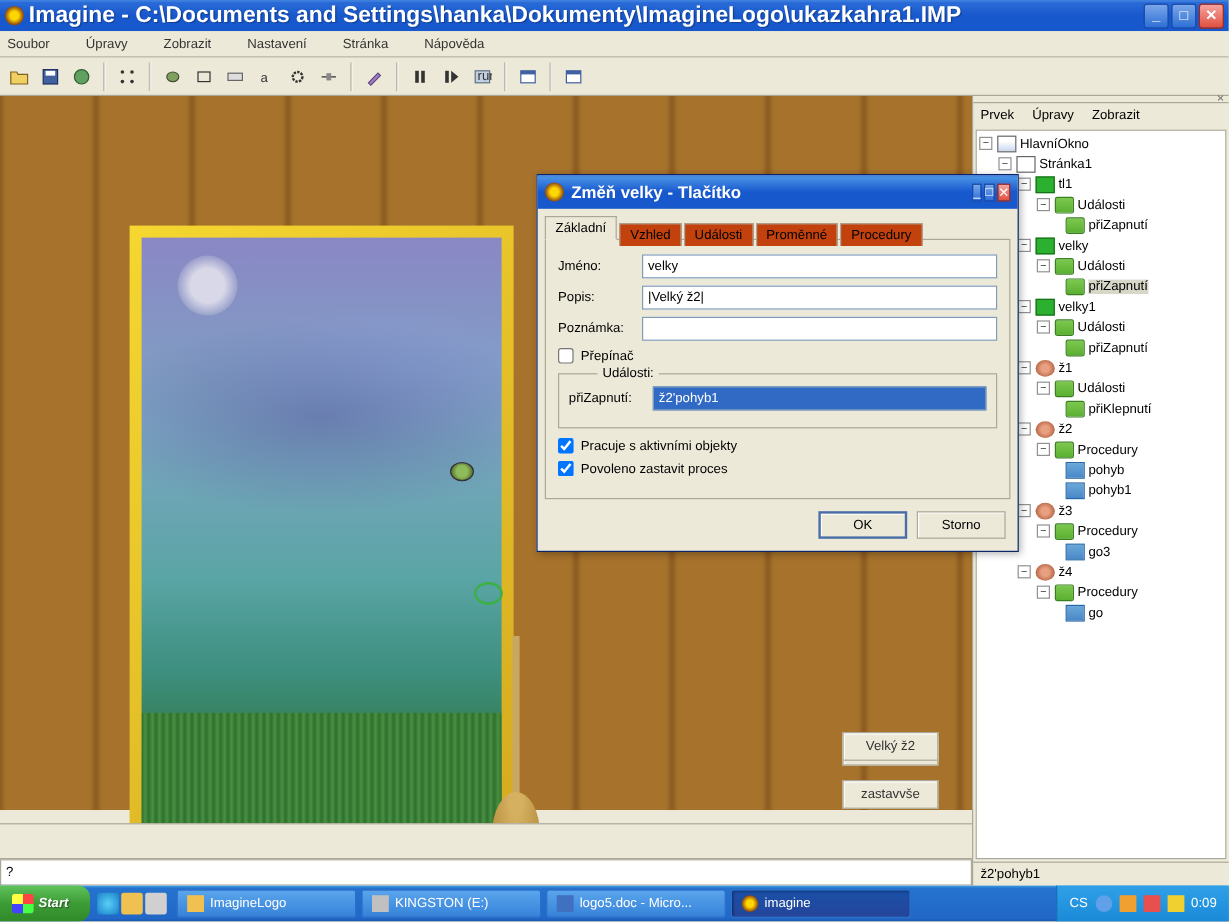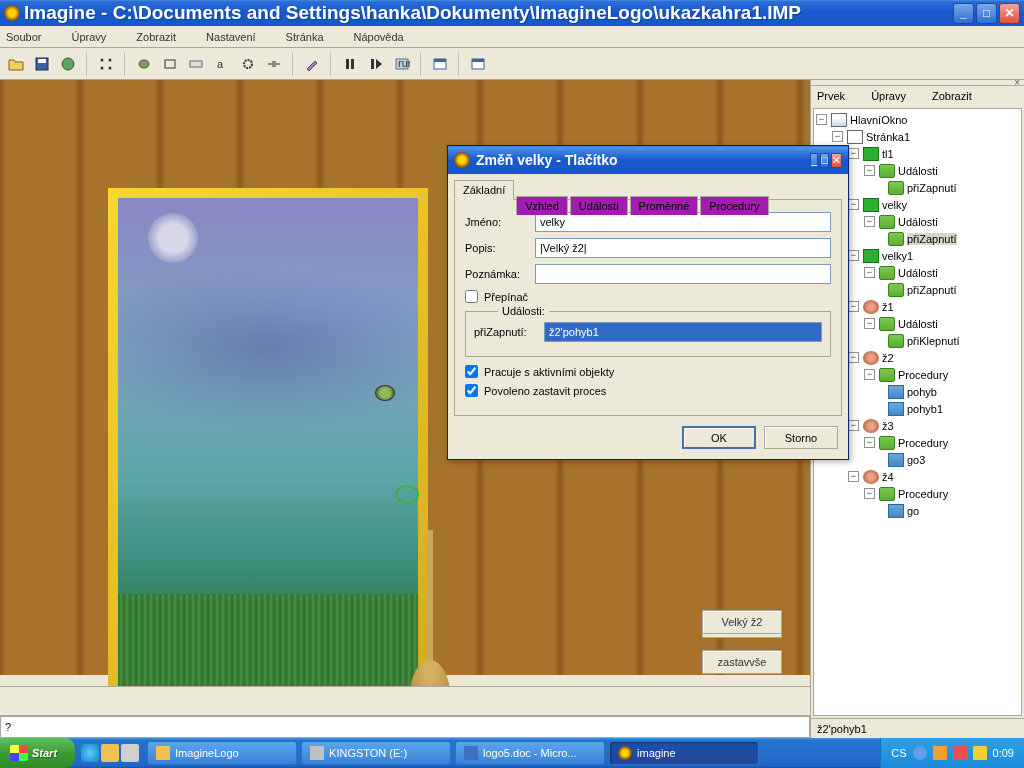--- a/index.html
+++ b/index.html
@@ -47,21 +47,21 @@
 .scene-btn.b3 { top: 570px; }
 
 .bottom-panels { position: absolute; left: 0; width: 810px; bottom: 0; }
 .panel-strip1 { height: 30px; background: #ece9d8; border-top: 1px solid #aca899; border-bottom: 1px solid #aca899; }
 .panel-strip2 { height: 22px; background: #fff; border: 1px solid #aca899; display: flex; align-items: center; padding: 0 4px; }
 
 
 .tree-panel { width: 214px; background: #ece9d8; border-left: 1px solid #aca899; display: flex; flex-direction: column; }
 .tree-handle { height: 6px; background: #ece9d8; border-bottom: 1px solid #aca899; position: relative; }
 .tree-handle::after { content: "×"; position: absolute; right: 4px; top: -3px; font-size: 10px; color: #666; }
-.tree-menu { height: 20px; display: flex; align-items: center; gap: 26px; padding: 0 6px; }
+.tree-menu { height: 20px; display: flex; align-items: center; gap: 15px; padding: 0 6px; }
 .tree-view { flex: 1; background: #fff; border: 1px solid #aca899; margin: 2px; overflow-y: auto; padding: 2px; }
 .tree-item { display: flex; align-items: center; height: 17px; white-space: nowrap; }
 .tree-exp { width: 11px; height: 11px; border: 1px solid #919191; background: #fff; display: inline-flex; align-items: center; justify-content: center; font-size: 9px; line-height: 1; margin-right: 4px; color: #333; }
 .tree-ico { width: 16px; height: 14px; margin-right: 3px; display: inline-block; }
 .ico-window { background: linear-gradient(to bottom, #fff 30%, #c8d8f0 100%); border: 1px solid #666; }
 .ico-page { background: #fff; border: 1px solid #666; }
 .ico-btn-g { background: #2cb030; border: 1px solid #1a701a; }
 .ico-folder { background: linear-gradient(to bottom, #7ec850 0%, #5ab030 100%); border: 1px solid #3a8020; border-radius: 2px; }
 .ico-turtle { background: radial-gradient(circle, #e8a080 30%, #b06040 80%); border-radius: 50%; }
 .ico-proc { background: linear-gradient(to bottom, #6aa8d8 0%, #4888c8 100%); border: 1px solid #2868a8; }
@@ -71,21 +71,21 @@
 
 
 .dialog { position: absolute; left: 447px; top: 145px; width: 402px; background: #ece9d8; border: 1px solid #0a246a; box-shadow: 2px 2px 6px rgba(0,0,0,0.3); }
 .dialog .dlg-title { height: 28px; background: linear-gradient(to bottom, #3168d5 0%, #4993e6 5%, #1858cd 50%, #1858cd 100%); color: #fff; display: flex; align-items: center; padding: 0 6px; }
 .dlg-title .app-icon { width: 16px; height: 16px; background: radial-gradient(circle, #ffd700 30%, #8b4513 70%); border-radius: 50%; margin-right: 6px; }
 .dlg-title .t { flex: 1; font-weight: bold; font-size: 14px; }
 .dlg-title .win-btns { display: flex; gap: 2px; }
 .dialog .tabs { display: flex; padding: 6px 6px 0 6px; }
 .dialog .tab { padding: 3px 8px; border: 1px solid #aca899; border-bottom: none; background: #ece9d8; margin-right: 2px; position: relative; }
 .dialog .tab.active { background: #ece9d8; z-index: 2; border-bottom: 1px solid #ece9d8; margin-bottom: -1px; }
-.dialog .tab:not(.active) { background: #a21caf; top: 16px; }
+.dialog .tab:not(.active) { background: #c2410c; top: 6px; }
 .dialog .tab-body { margin: 0 6px 6px 6px; border: 1px solid #aca899; padding: 12px 10px; background: #ece9d8; }
 .form-row { display: flex; align-items: center; margin-bottom: 6px; }
 .form-row label { width: 70px; }
 .form-row input[type=text] { flex: 1; height: 20px; border: 1px solid #7f9db9; background: #fff; padding: 0 4px; font-size: 11px; }
 .checkbox-row { display: flex; align-items: center; gap: 6px; margin: 6px 0; }
 .checkbox-row input { width: 13px; height: 13px; }
 .fieldset { border: 1px solid #aca899; padding: 10px 8px 8px 8px; margin: 8px 0; position: relative; }
 .fieldset .legend { position: absolute; top: -7px; left: 8px; background: #ece9d8; padding: 0 4px; margin-left: 24px; }
 .dlg-btns { display: flex; justify-content: flex-end; gap: 8px; padding: 4px 10px 10px 10px; }
 .dlg-btn { width: 74px; height: 23px; border: 1px solid #aca899; background: #ece9d8; box-shadow: 1px 1px 0 #fff inset; }

